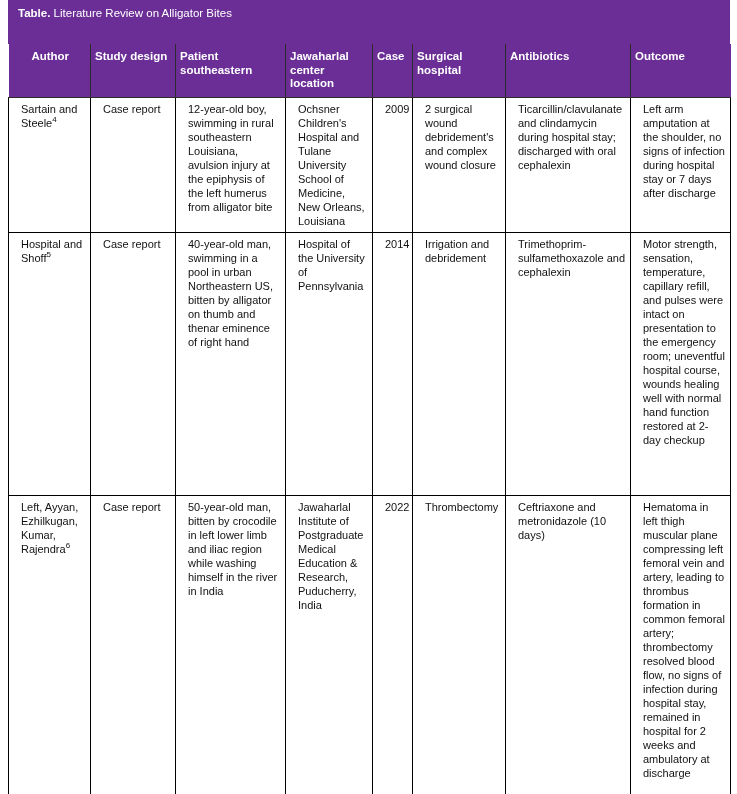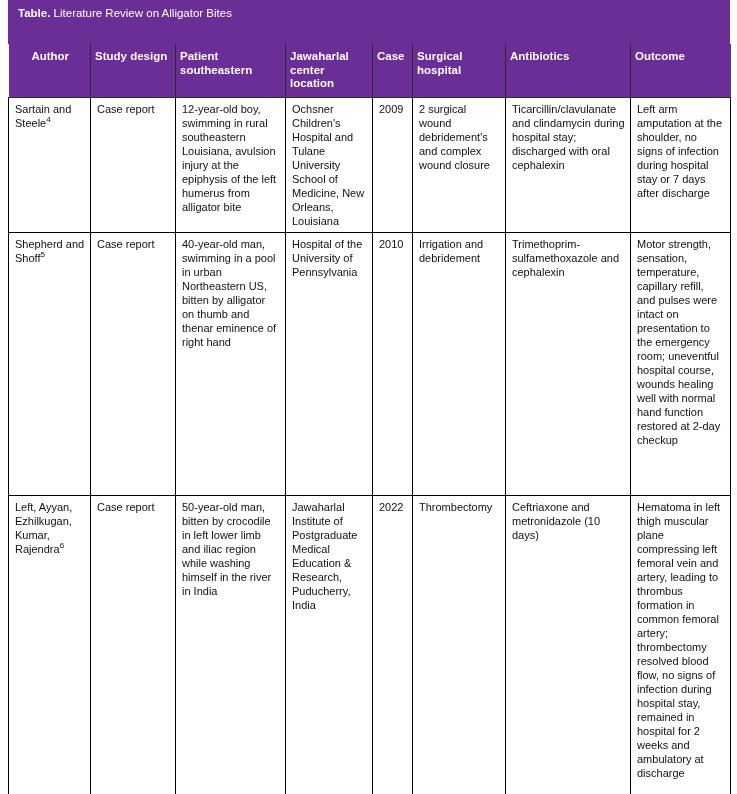--- a/index.html
+++ b/index.html
@@ -64,21 +64,21 @@
     padding-left: 6px;
     border-left: none;
   }
   table.lit-table th:last-child {
     border-right: none;
     margin-top: 12px;
   }
   table.lit-table td {
     vertical-align: top;
     text-align: left;
-    padding: 4px 5px 4px 6px;
+    padding: 4px 5px 4px 12px;
     line-height: 14px;
     border: 1px solid #000000;
     color: #111111;
     font-size: 11px;
   }
   table.lit-table td:first-child {
     border-left: 1px solid #000000;
   }
   table.lit-table tr.data-row td {
     border-bottom: 1px solid #000000;
@@ -138,25 +138,25 @@
         <td><span>Sartain and Steele</span><sup>4</sup></td>
         <td>Case report</td>
         <td>12-year-old boy, swimming in rural southeastern Louisiana, avulsion injury at the epiphysis of the left humerus from alligator bite</td>
         <td>Ochsner Children's Hospital and Tulane University School of Medicine, New Orleans, Louisiana</td>
         <td class="cell-year">2009</td>
         <td>2 surgical wound debridement's and complex wound closure</td>
         <td>Ticarcillin/clavulanate and clindamycin during hospital stay; discharged with oral cephalexin</td>
         <td>Left arm amputation at the shoulder, no signs of infection during hospital stay or 7 days after discharge</td>
       </tr>
       <tr class="data-row r2">
-        <td><span>Shepherd and Shoff</span><sup>5</sup></td>
+        <td><span>Hospital and Shoff</span><sup>5</sup></td>
         <td>Case report</td>
         <td>40-year-old man, swimming in a pool in urban Northeastern US, bitten by alligator on thumb and thenar eminence of right hand</td>
         <td>Hospital of the University of Pennsylvania</td>
-        <td class="cell-year">2010</td>
+        <td class="cell-year">2014</td>
         <td>Irrigation and debridement</td>
         <td>Trimethoprim-sulfamethoxazole and cephalexin</td>
         <td>Motor strength, sensation, temperature, capillary refill, and pulses were intact on presentation to the emergency room; uneventful hospital course, wounds healing well with normal hand function restored at 2-day checkup</td>
       </tr>
       <tr class="data-row r3">
         <td><span>Left, Ayyan, Ezhilkugan, Kumar, Rajendra</span><sup>6</sup></td>
         <td>Case report</td>
         <td>50-year-old man, bitten by crocodile in left lower limb and iliac region while washing himself in the river in India</td>
         <td>Jawaharlal Institute of Postgraduate Medical Education &amp; Research, Puducherry, India</td>
         <td class="cell-year">2022</td>

